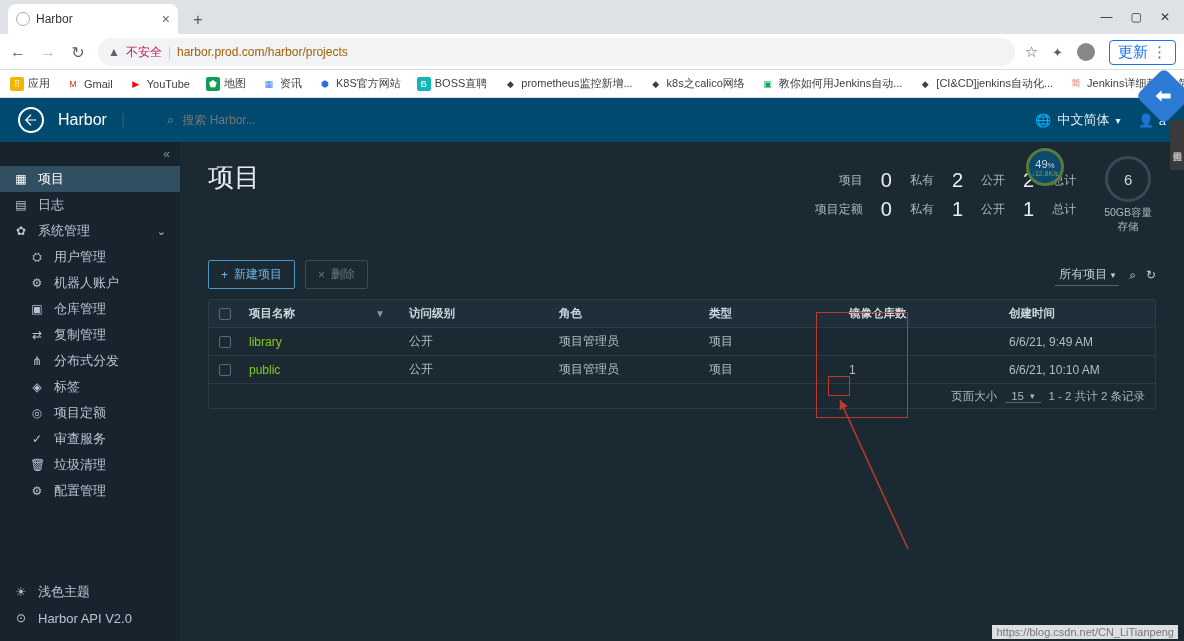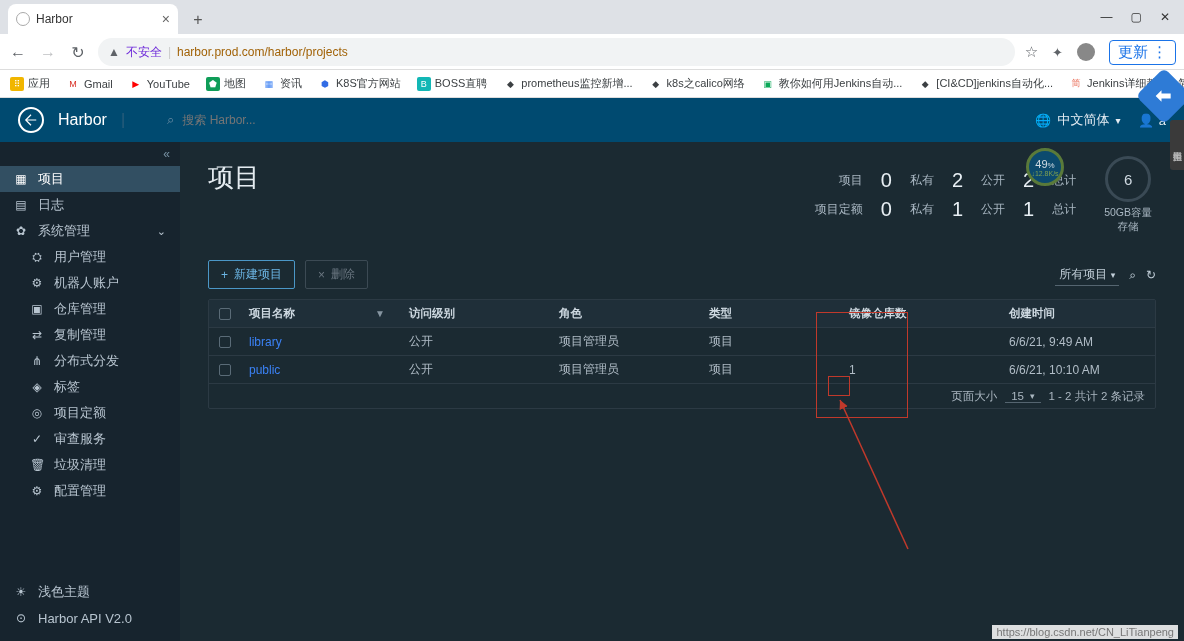--- a/index.html
+++ b/index.html
@@ -9,21 +9,21 @@
 .browser-chrome { height: 70px; background: #fff; border-bottom: 1px solid #ddd; }
 .tab-bar { height: 34px; background: #dee1e6; display: flex; align-items: flex-end; }
 .tab { background: #fff; height: 30px; width: 170px; display: flex; align-items: center; padding: 0 8px; border-radius: 8px 8px 0 0; margin-left: 8px; font-size: 12px; color: #333; gap: 6px; }
 .tab-favicon { width: 14px; height: 14px; border: 1px solid #aaa; border-radius: 50%; }
 .tab-close { margin-left: auto; font-size: 14px; color: #666; }
 .new-tab { width: 28px; height: 28px; display: flex; align-items: center; justify-content: center; color: #555; font-size: 16px; margin-left: 6px; }
 .win-controls { margin-left: auto; display: flex; gap: 18px; padding: 0 14px; color: #333; font-size: 12px; align-items: center; height: 100%; }
 .nav-bar { height: 36px; display: flex; align-items: center; padding: 0 8px; gap: 10px; }
 .nav-btn { width: 20px; color: #5f6368; font-size: 16px; text-align: center; }
 .addr-wrap { flex: 1; display: flex; align-items: center; background: #f1f3f4; border-radius: 14px; height: 28px; padding: 0 10px; gap: 6px; font-size: 12px; color: #5f6368; }
-.addr-warn { font-size: 12px; color: #6d28d9; }
+.addr-warn { font-size: 12px; color: #be185d; }
 .addr-url { color: #a16207; }
 .nav-right { display: flex; gap: 14px; align-items: center; color: #5f6368; font-size: 15px; }
 .update-btn { border: 1px solid #1a73e8; color: #1a73e8; padding: 2px 8px; border-radius: 4px; font-size: 15px; display: flex; align-items: center; gap: 4px; }
 
 .bookmarks { height: 28px; background: #fff; display: flex; align-items: center; padding: 0 10px; gap: 16px; font-size: 11px; color: #3c4043; border-bottom: 1px solid #ddd; }
 .bm { display: flex; align-items: center; gap: 4px; white-space: nowrap; }
 .bm-ico { width: 14px; height: 14px; display: inline-flex; align-items: center; justify-content: center; border-radius: 2px; font-size: 9px; }
 
 
 .app { display: flex; flex-direction: column; height: calc(641px - 70px - 28px); background: #0f1e2c; }
@@ -60,21 +60,21 @@
 .btn-del { border: 1px solid #3c4a54; color: #6a7680; background: transparent; padding: 5px 12px; font-size: 12px; border-radius: 2px; display: flex; align-items: center; gap: 6px; }
 .toolbar-right { margin-left: auto; display: flex; align-items: center; gap: 10px; color: #c2cfd9; font-size: 12px; }
 .drop { border-bottom: 1px solid #556570; padding: 2px 4px; }
 
 .grid { margin-top: 10px; border: 1px solid #2c3a44; border-radius: 2px; }
 .grid-header, .grid-row { display: grid; grid-template-columns: 32px 160px 150px 150px 140px 160px 1fr; align-items: center; height: 28px; font-size: 12px; border-bottom: 1px solid #2c3a44; }
 .grid-header { background: #1f2f39; color: #cdd8e0; font-weight: 600; font-size: 11.5px; }
 .grid-row { color: #b1bdc7; }
 .cell { padding: 0 8px; display: flex; align-items: center; gap: 6px; }
 .chk { width: 12px; height: 12px; border: 1px solid #5a6b77; border-radius: 2px; margin: 0 auto; }
-.link { color: #3b82f6; }
+.link { color: #84cc16; }
 .col-filter { margin-left: auto; font-size: 10px; color: #8695a1; padding-right: 8px; }
 .grid-footer { display: flex; align-items: center; justify-content: flex-end; padding: 4px 10px; gap: 8px; font-size: 11.5px; color: #aab6c0; height: 24px; }
 .sel { border-bottom: 1px solid #556570; padding: 0 6px; display: inline-flex; align-items: center; gap: 6px; }
 
 .anno-box1 { position: absolute; border: 1px solid #c0392b; pointer-events: none; }
 .anno-box2 { position: absolute; border: 1px solid #c0392b; pointer-events: none; }
 .arrow { position: absolute; pointer-events: none; }
 
 .bird-badge { position: fixed; right: 0; top: 76px; width: 40px; height: 40px; background: #2e7bd6; transform: rotate(45deg); transform-origin: center; border-radius: 6px; display: flex; align-items: center; justify-content: center; }
 .bird-badge svg { transform: rotate(-45deg); }

